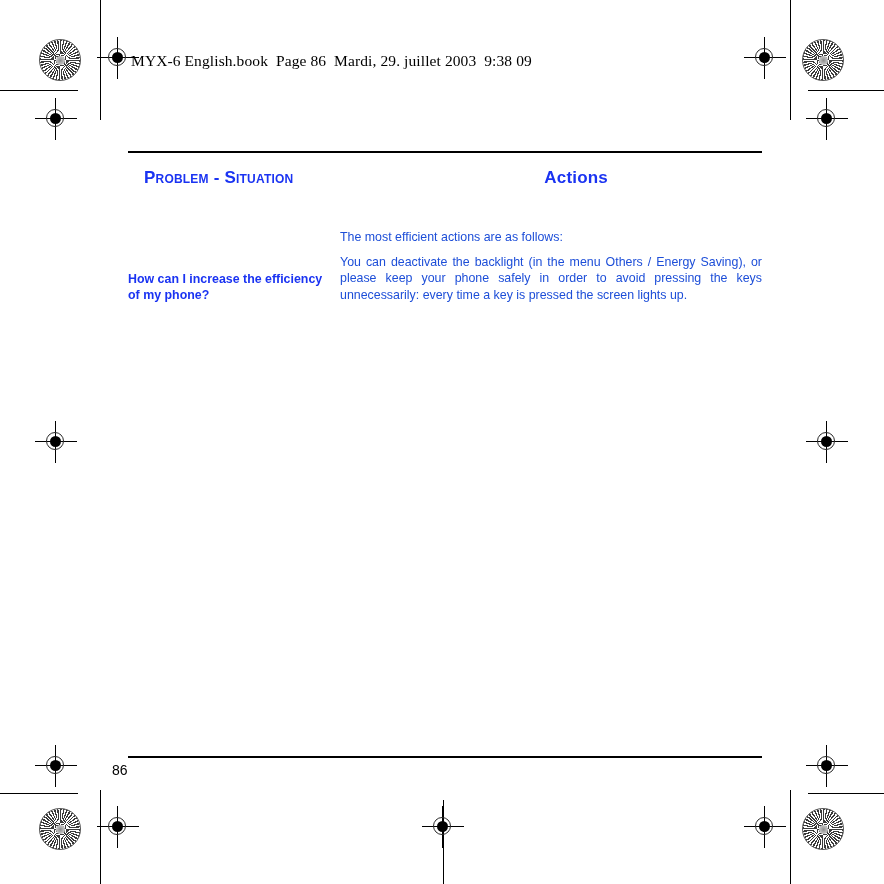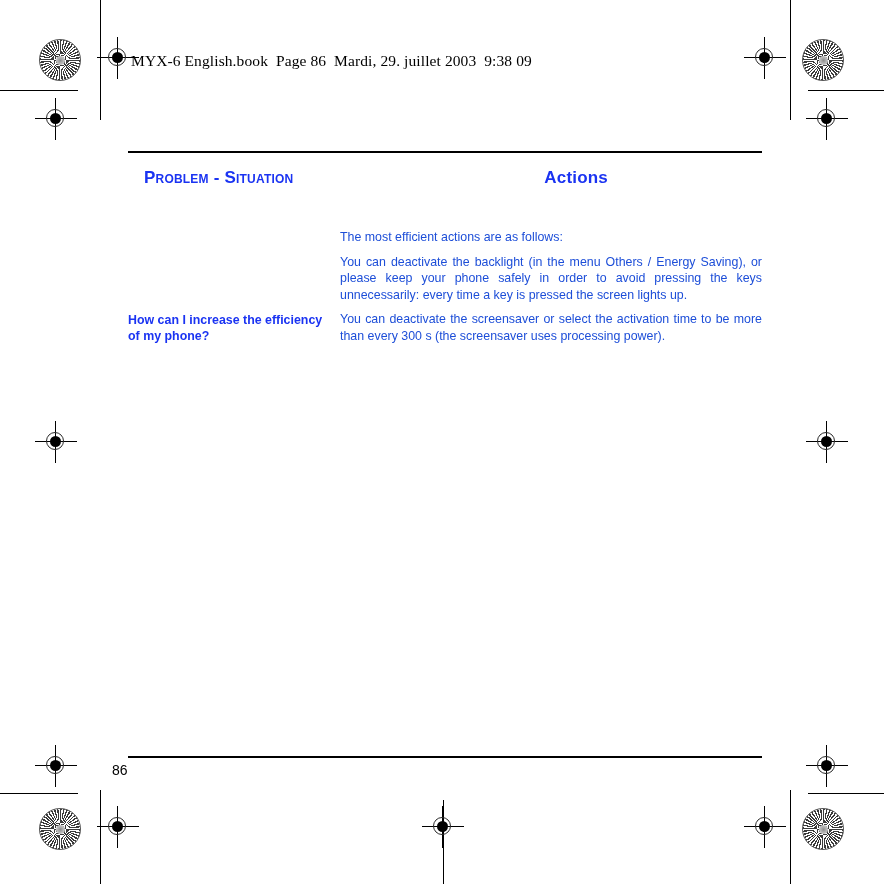--- a/index.html
+++ b/index.html
@@ -313,21 +313,20 @@
     <div class="col-head-actions">Actions</div>
   </div>
 
   <div class="qa-table">
 
     <div class="qa-row">
       <div class="qa-question">How can I increase the efficiency of my phone?</div>
       <div class="qa-answer">
         <p class="no-justify">The most efficient actions are as follows:</p>
         <p>You can deactivate the backlight (in the menu Others / Energy Saving), or please keep your phone safely in order to avoid pressing the keys unnecessarily: every time a key is pressed the screen lights up.</p>
-        <p>You can deactivate the screensaver or select the activation time to be more than every 300 s (the screensaver uses processing power).</p>
       </div>
     </div>
 
     <div class="row-gap"></div>
 
     <div class="qa-row">
     </div>
 
   </div>
 

